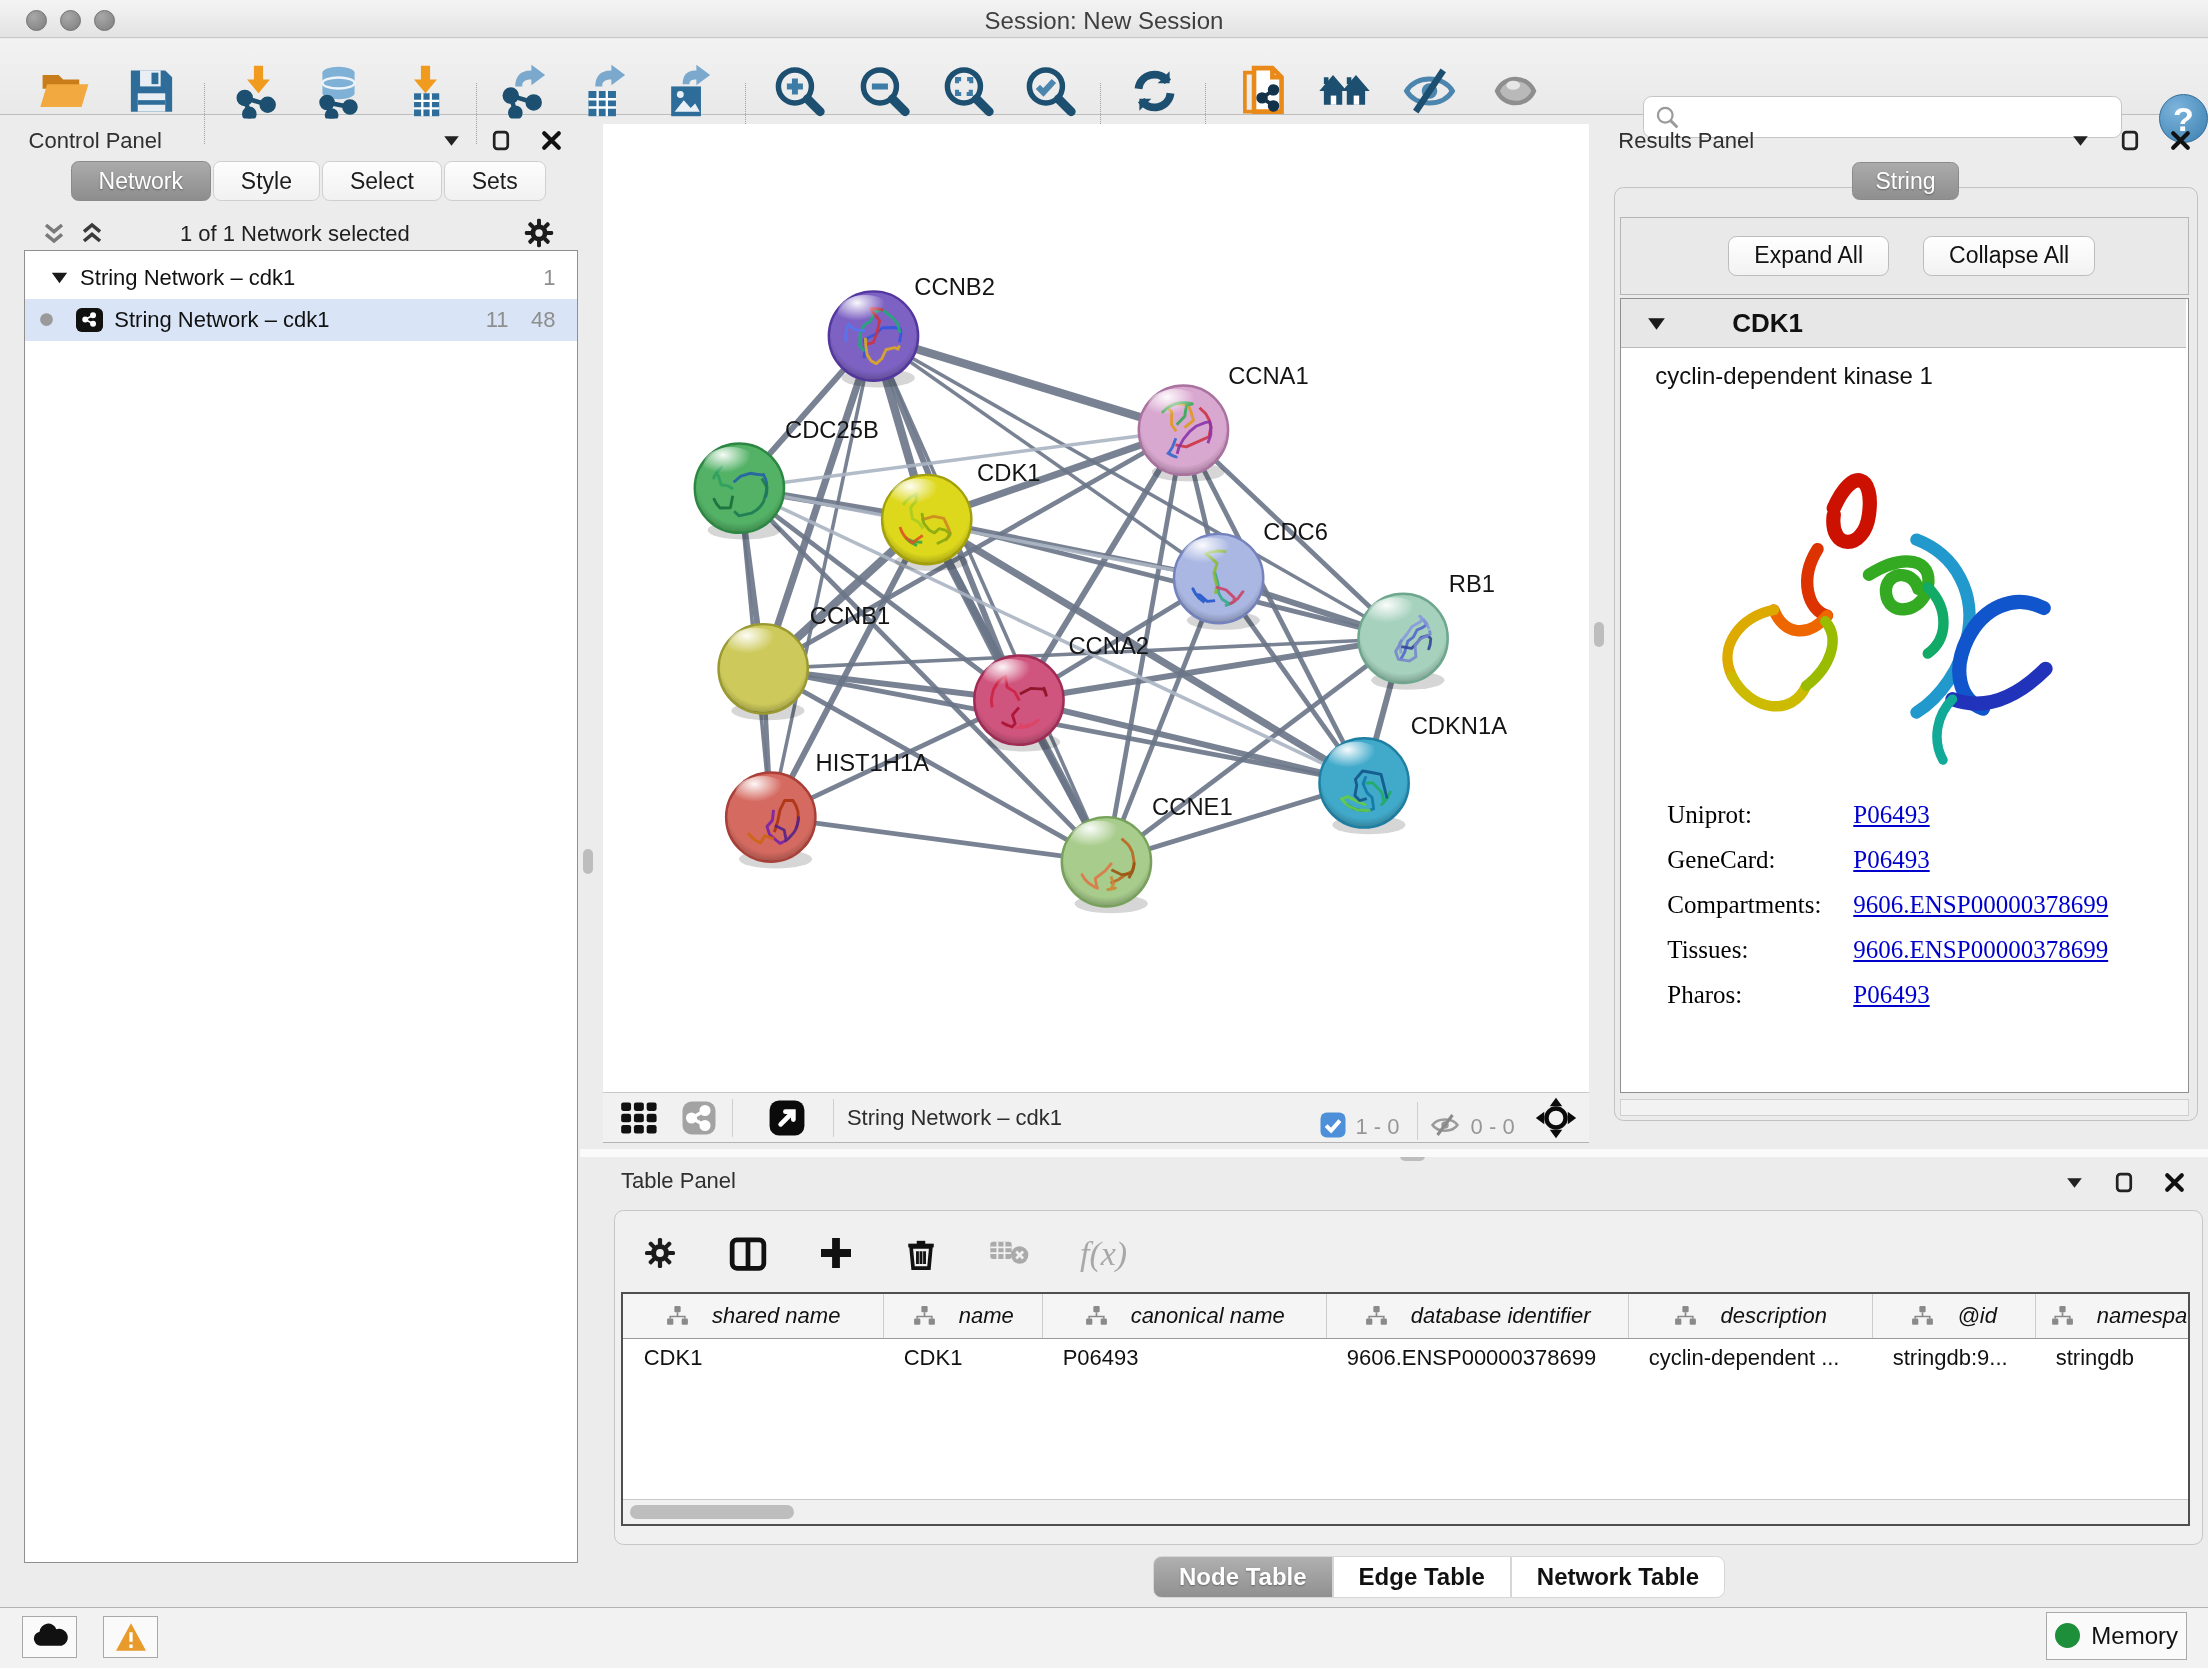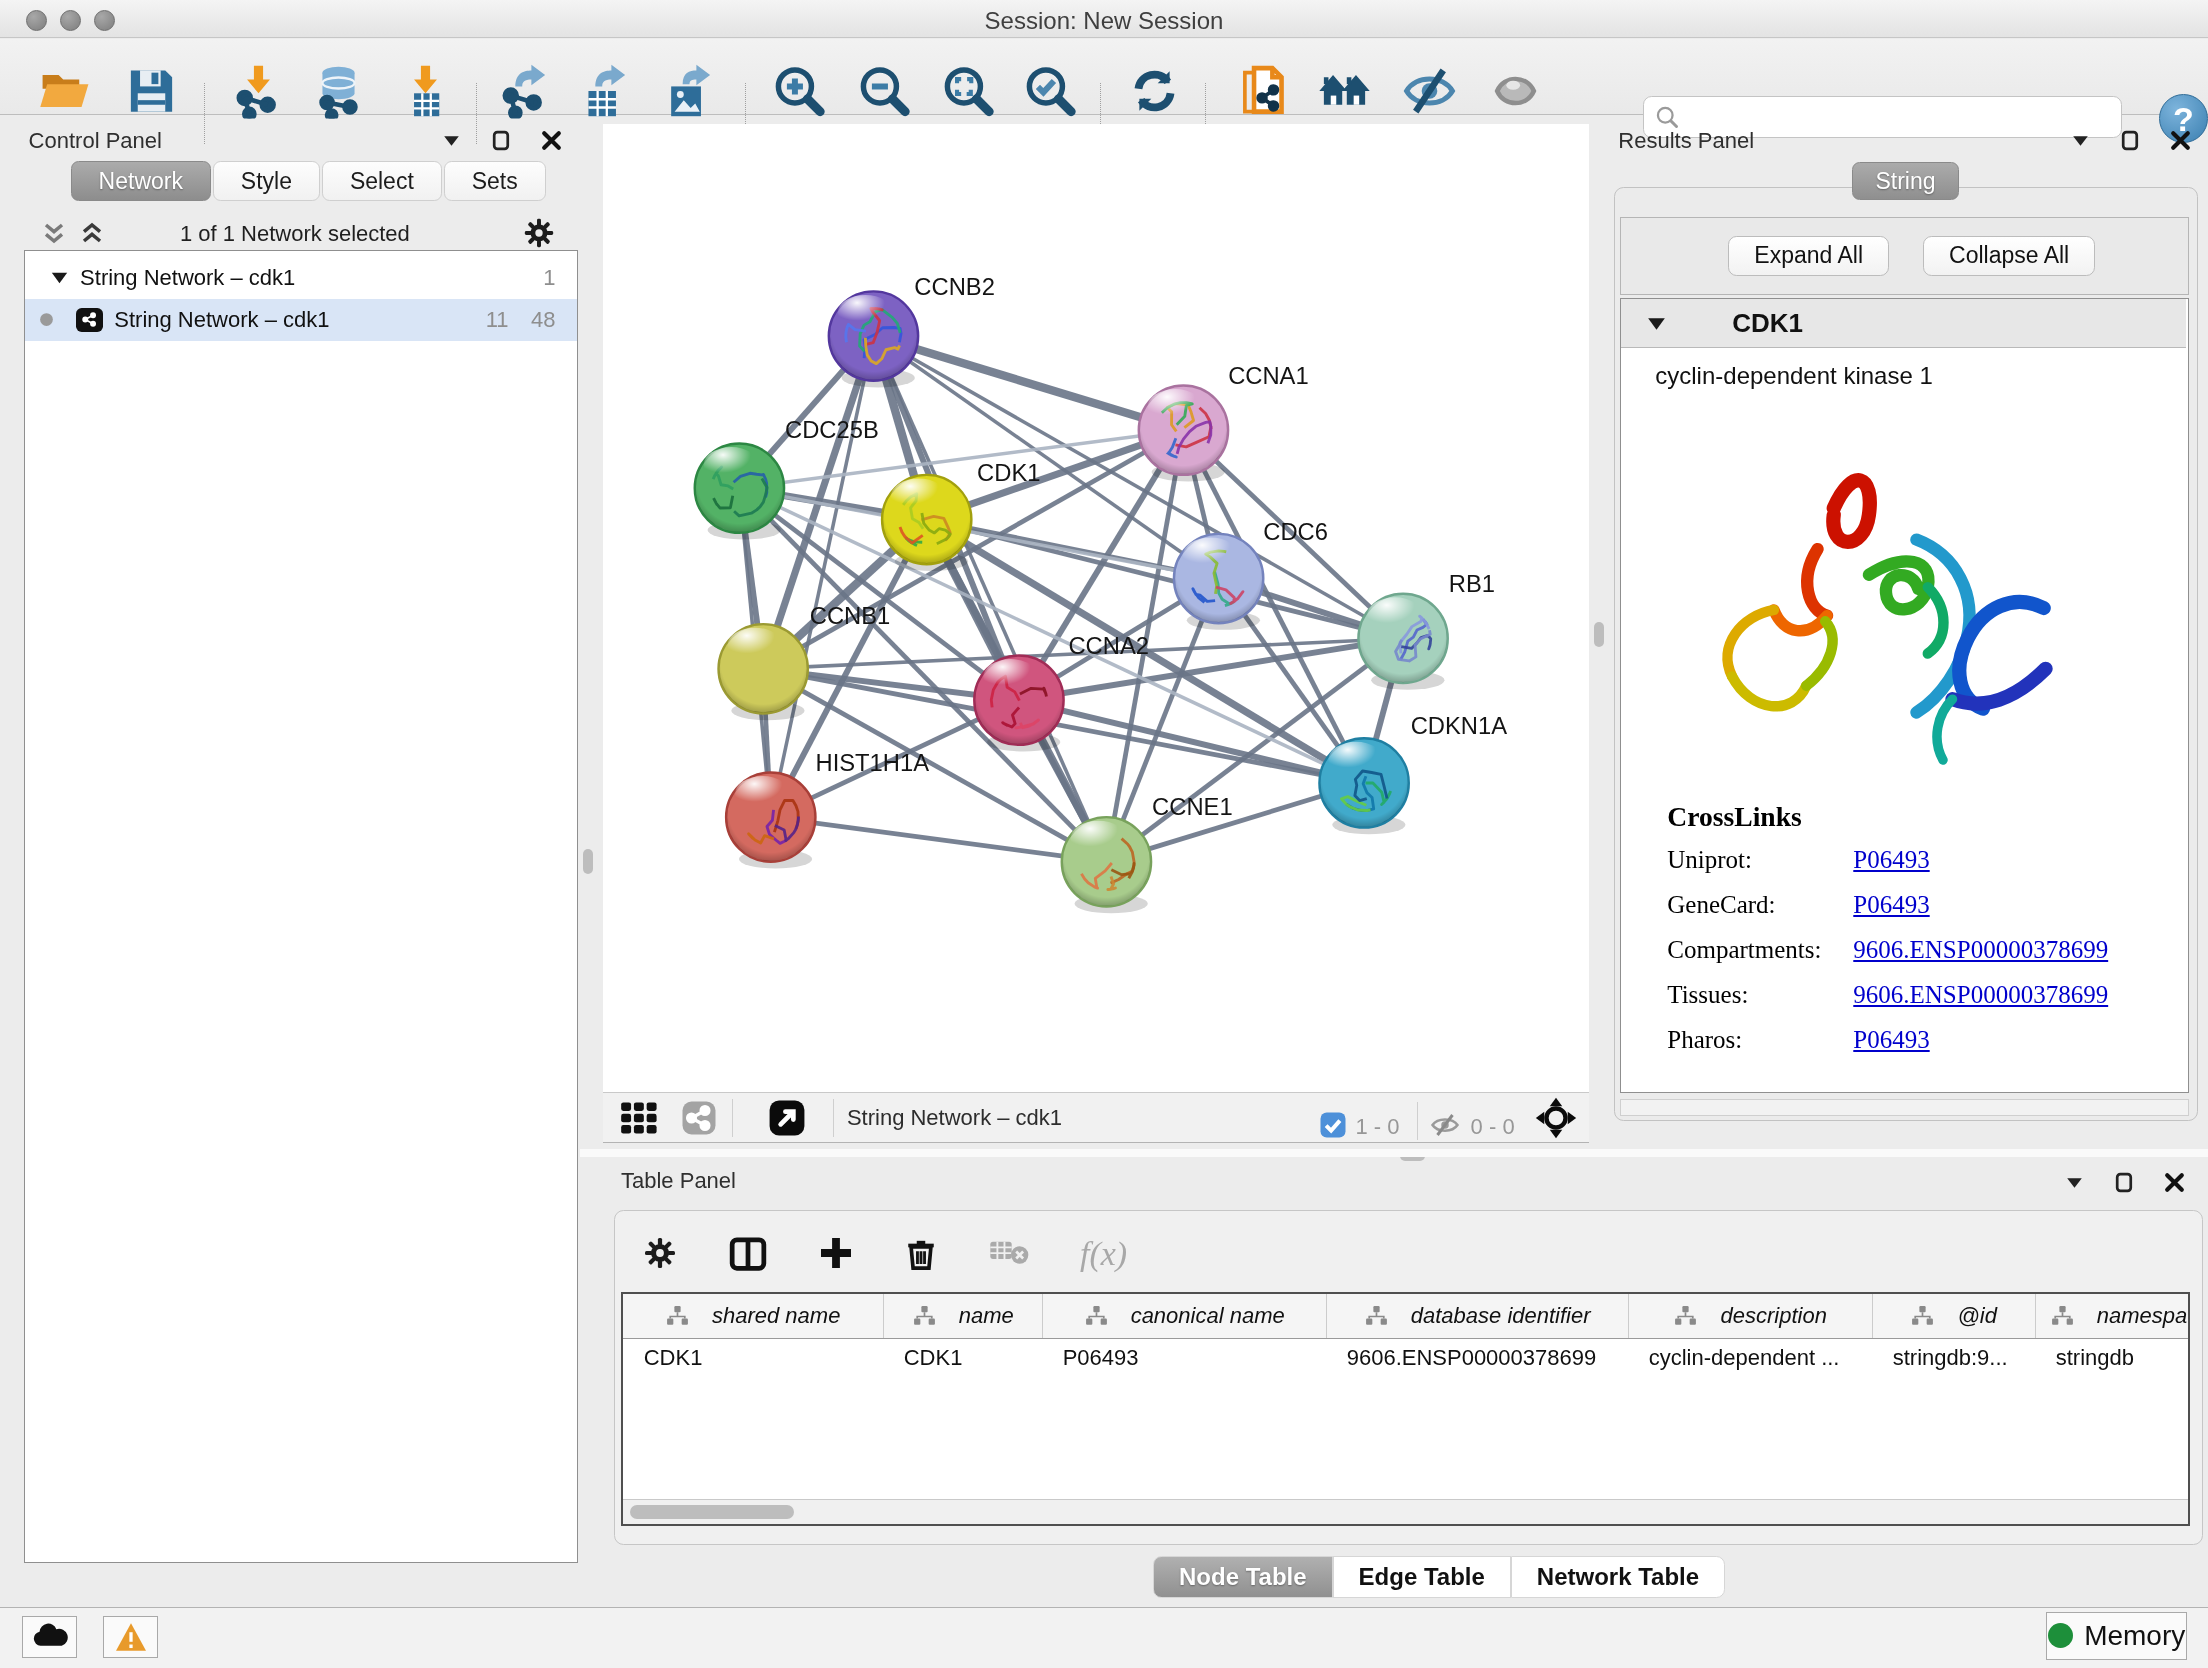--- a/index.html
+++ b/index.html
@@ -120,21 +120,21 @@
   .tp-tab.active { background:linear-gradient(#b0b0b0,#909090); color:#fff;
     text-shadow:0 1px 1.9px rgba(0,0,0,.35); }
 
   
   .statusbar { position:absolute; left:0; top:1607px; width:2208px; height:61px;
     background:#f2f2f2; border-top:1.9px solid #b3b3b3; }
   .sb-btn { position:absolute; top:7.6px; width:55px; height:42px; background:#fafafa;
     border:1.9px solid #a9a9a9; display:flex; align-items:center; justify-content:center; }
   .memorybtn { position:absolute; right:21px; top:3.8px; width:141px; height:48px; background:#fafafa;
     border:1.9px solid #a9a9a9; display:flex; align-items:center; justify-content:center; gap:11.4px;
-    font-size:28px; color:#111; }
+    font-size:24px; color:#111; }
   .memdot { width:25px; height:25px; border-radius:50%; background:#1d8f3a; }
 </style>
 </head>
 <body>
 
 <div class="app">
 
   <div class="titlebar">
     <div class="traffic" style="left:26px"></div>
     <div class="traffic" style="left:60px"></div>
@@ -644,21 +644,20 @@
             <path d="M186 302 C212 282 222 252 206 234" stroke="#99bb00" stroke-width="11"></path>
             <path d="M252 185 C288 162 320 168 314 198 C308 226 272 230 270 204 C268 182 298 178 304 200" stroke="#33aa22" stroke-width="13"></path>
             <path d="M314 198 C336 220 336 252 314 268" stroke="#11aa66" stroke-width="11"></path>
             <path d="M302 148 C344 164 366 206 355 252 C349 282 328 314 302 330" stroke="#2299cc" stroke-width="13"></path>
             <path d="M436 220 C404 204 372 220 356 252 C340 284 346 316 372 326" stroke="#1155cc" stroke-width="15"></path>
             <path d="M438 284 C406 316 372 328 340 316" stroke="#2233bb" stroke-width="15"></path>
             <path d="M340 316 C324 332 318 358 330 380" stroke="#11aa99" stroke-width="10"></path>
           </g>
         </svg>
         <div class="crosslinks">
-          <div class="cl-title">CrossLinks</div>
           <div id="cl-rows">
               <div class="cl-row">
                 <div class="cl-label">Uniprot:</div>
                 <div class="cl-value">P06493</div>
               </div>
               <div class="cl-row">
                 <div class="cl-label">GeneCard:</div>
                 <div class="cl-value">P06493</div>
               </div>
               <div class="cl-row">

